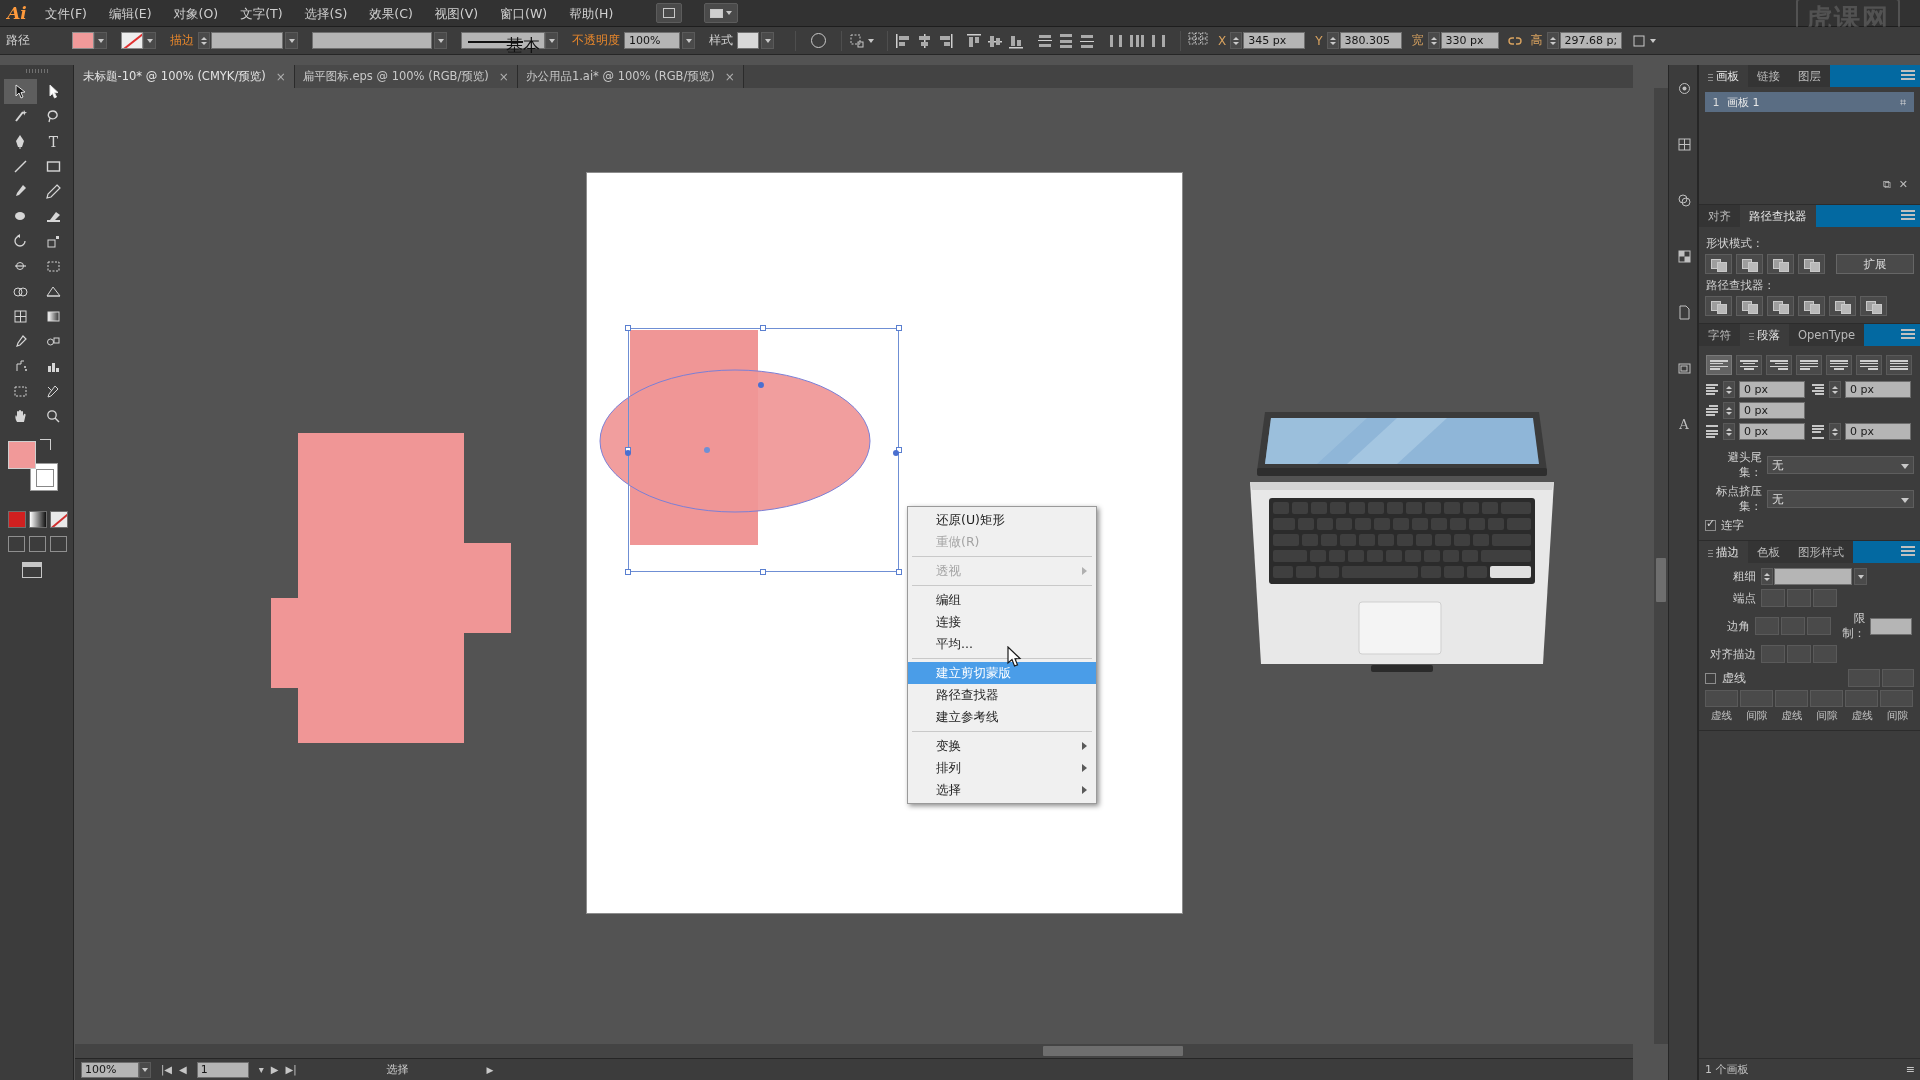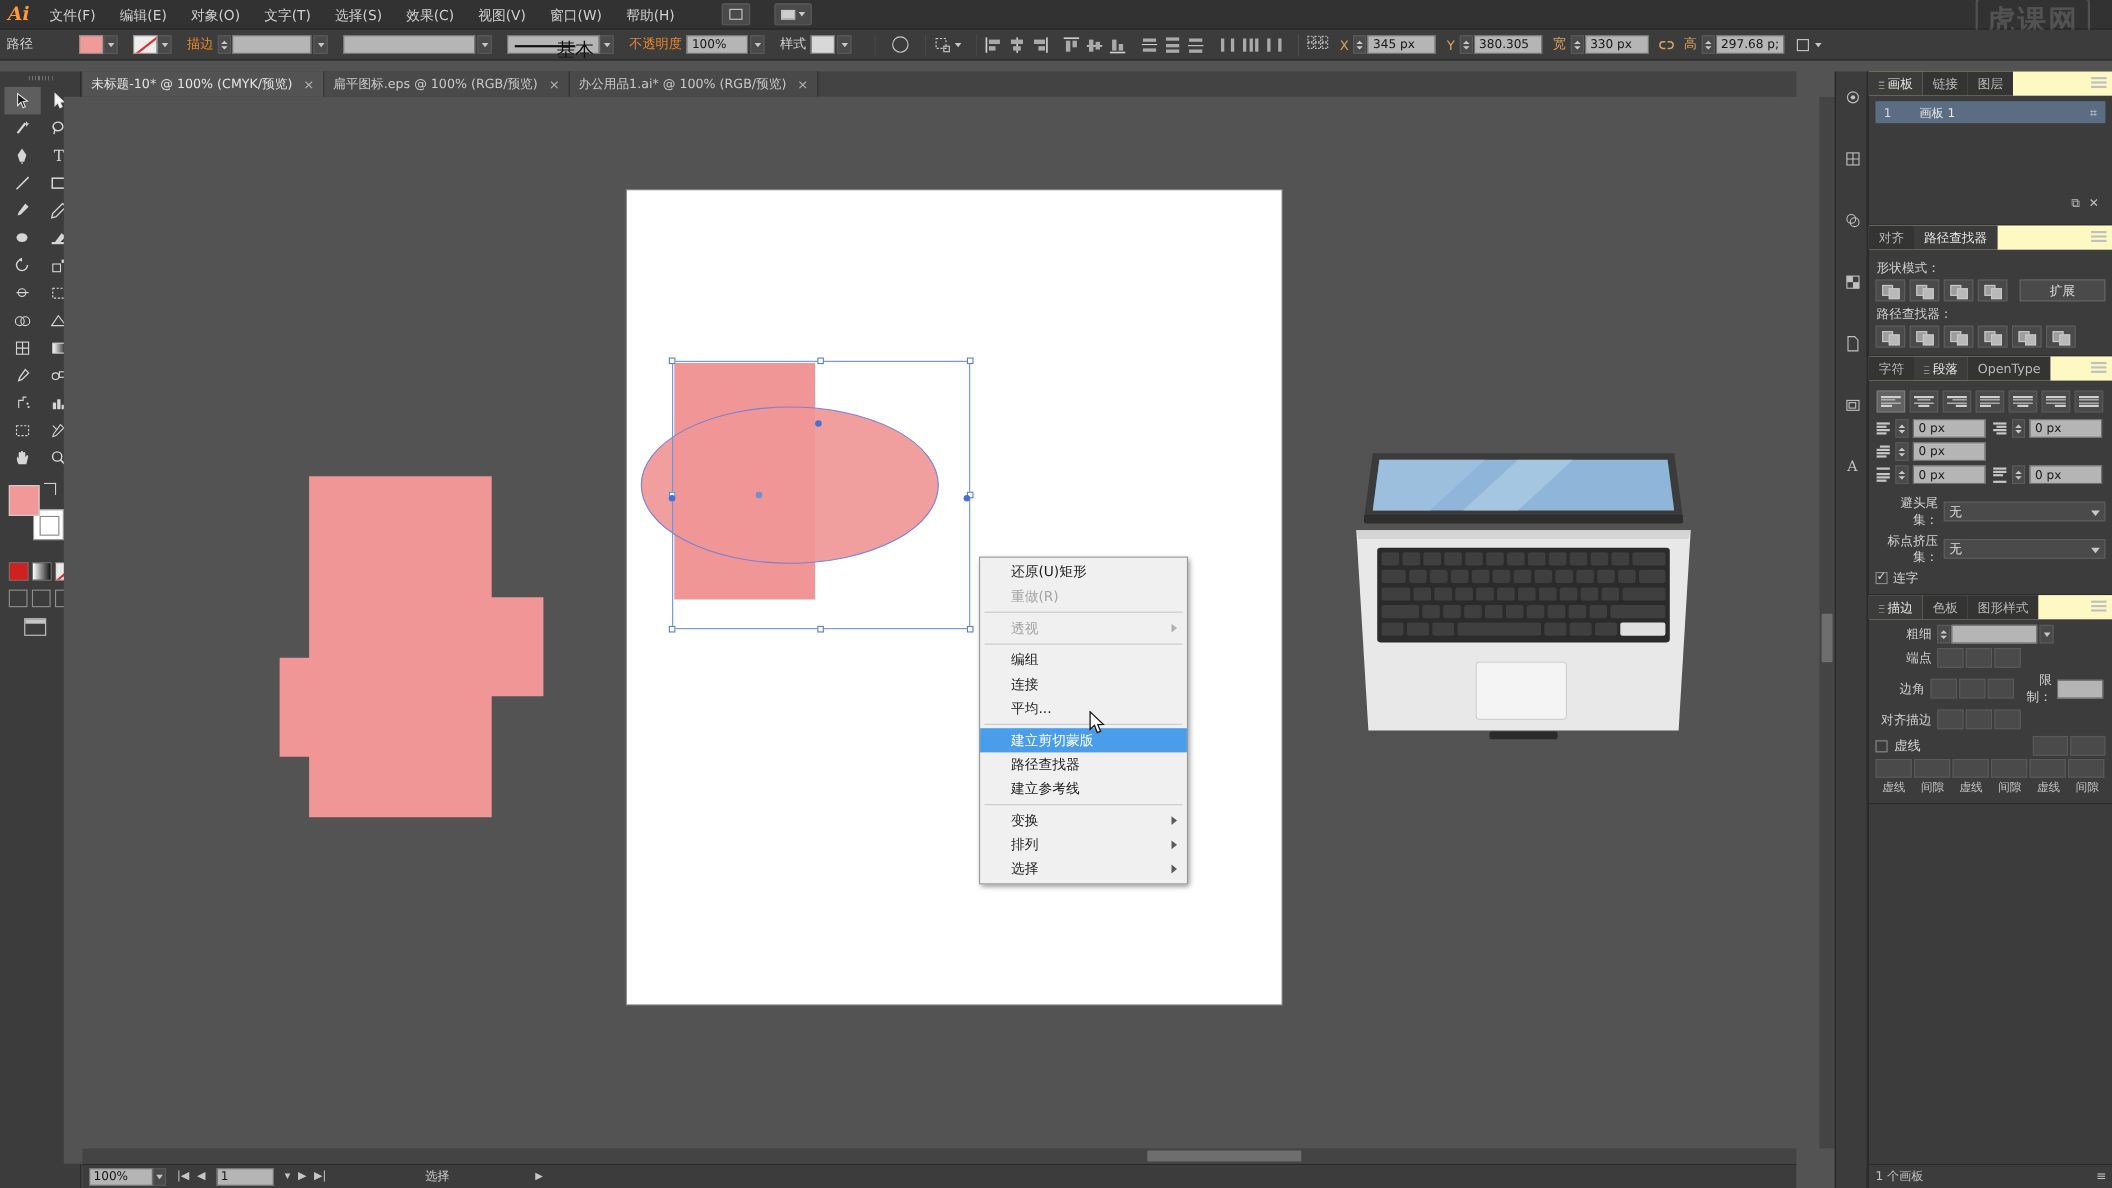--- a/index.html
+++ b/index.html
@@ -129,21 +129,21 @@
   .tb-row2 { display:flex; padding-left:8px; gap:3px; margin-top:4px; }
   .tb-mini-sw { width:18px; height:17px; border:1px solid #6e6e6e; }
   .tb-draw { display:flex; padding-left:8px; gap:4px; margin-top:8px; }
   .tb-d { width:17px; height:16px; border:1px solid #8f8f8f; }
   .tb-screen { margin-top:10px; padding-left:22px; }
   .tb-screen .sq { width:20px; height:16px; border:1.5px solid #c6c6c6; position:relative; }
   .tb-screen .sq::before{ content:""; position:absolute; left:0; top:0; right:0; height:4px; background:#c6c6c6; }
 
   
   .canvas-wrap {
-    position:absolute; left:58px; top:88px; width:1558px; height:970px;
+    position:absolute; left:75px; top:88px; width:1558px; height:970px;
     background:#535353; overflow:hidden;
   }
   .artboard {
     position:absolute; left:512px; top:85px; width:595px; height:740px;
     background:#fff; box-shadow:0 0 0 1px #8c8c8c;
   }
   .laptop { position:absolute; left:1172px; top:318px; }
 
   
   .bbox { position:absolute; border:1px solid #6f8fd4; }
@@ -186,36 +186,36 @@
     position:absolute; right:222px; top:65px; width:30px; height:1015px; background:#3c3c3c;
     border-left:1px solid #262626; border-right:1px solid #262626;
   }
   .rail-ico { width:30px; height:30px; display:flex; align-items:center; justify-content:center; color:#c0c0c0; font-size:12px; }
   .dock {
     position:absolute; right:0; top:65px; width:222px; height:1015px; background:#3c3c3c;
     border-left:1px solid #262626;
   }
   .panel { border-bottom:1px solid #2c2c2c; background:#3c3c3c; }
   .panel-tabs {
-    height:22px; background:#fef9c3; display:flex; align-items:flex-end; position:relative;
+    height:22px; background:#0369a1; display:flex; align-items:flex-end; position:relative;
   }
   .ptab {
     height:22px; padding:0 9px; font-size:11.5px; color:#b9b9b9; line-height:22px;
     background:#343434; white-space:nowrap;
   }
   .ptab.active { background:#3c3c3c; color:#e6e6e6; }
   .ptab .dotgrip { display:inline-block; width:5px; height:7px; margin-right:3px; vertical-align:-1px;
       background:repeating-linear-gradient(#8a8a8a 0 1px, transparent 1px 3px); }
   .pmenu { position:absolute; right:5px; top:5px; width:14px; height:12px; }
   .pmenu .l { height:1.5px; background:#c0c0c0; margin-bottom:2.5px; }
   .panel-body { padding:5px 6px 7px 6px; }
 
   .ab-row { height:20px; background:#5a6d83; display:flex; align-items:center; font-size:11px; color:#e8e8e8; margin-top:2px;}
   .ab-num { width:22px; text-align:center; color:#dcdcdc; }
-  .ab-name { flex:1;margin-left:18px; }
+  .ab-name { flex:1; }
   .ab-ico { width:22px; text-align:center; color:#d8d8d8; }
   .ab-foot { height:20px; display:flex; align-items:center; justify-content:flex-end; gap:8px; padding-right:6px; color:#bdbdbd; font-size:11px;}
 
   .color-sw-row { display:flex; gap:1px; margin:3px 0 5px 1px; }
   .csw { width:19px; height:17px; border:1px solid #8a8a8a; }
   .csw.none { background:#e9e9e9; position:relative; overflow:hidden;}
   .csw.none::after{content:"";position:absolute;left:-3px;top:7px;width:26px;height:1.5px;background:#d03030;transform:rotate(-40deg);}
   .csw.k { background:#1b1b1b; }
   .csw.w { background:#fff; }
   .spectrum {

